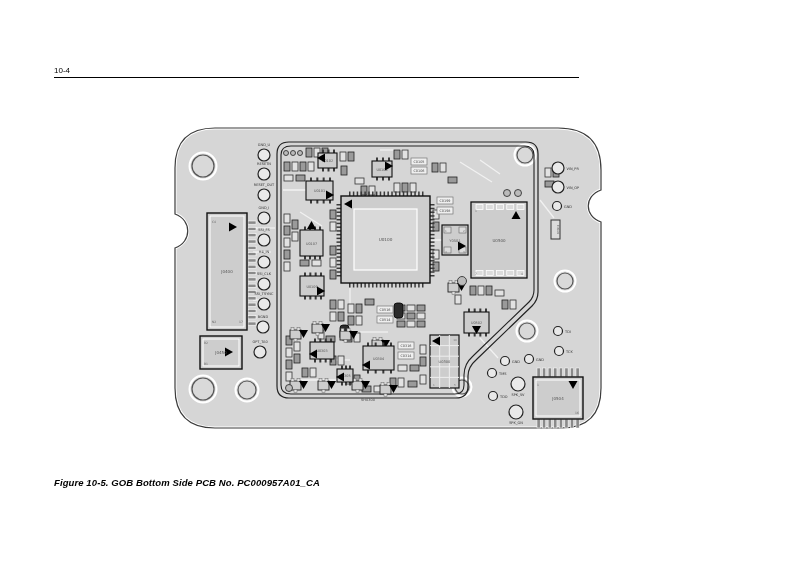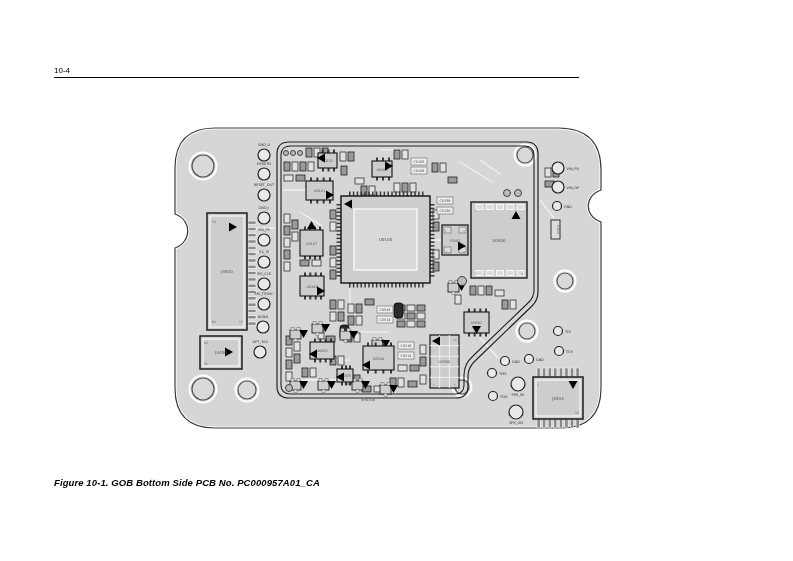--- a/index.html
+++ b/index.html
@@ -528,14 +528,14 @@
       <text x="536" y="360.5" font-size="3.5" fill="#333" text-anchor="start">GND</text>
       <circle cx="492" cy="373" r="4.5" fill="#e9e9e9" stroke="#222" stroke-width="1.2"></circle>
       <text x="499" y="374.5" font-size="3.5" fill="#333" text-anchor="start">TMS</text>
       <circle cx="493" cy="396" r="4.5" fill="#e9e9e9" stroke="#222" stroke-width="1.2"></circle>
       <text x="500" y="397.5" font-size="3.5" fill="#333" text-anchor="start">TDO</text>
       <circle cx="518" cy="384" r="7" fill="#e9e9e9" stroke="#222" stroke-width="1.2"></circle>
       <text x="518" y="396" font-size="3.5" fill="#333" text-anchor="middle">SPK_5V</text>
       <circle cx="516" cy="412" r="7" fill="#e9e9e9" stroke="#222" stroke-width="1.2"></circle>
       <text x="516" y="424" font-size="3.5" fill="#333" text-anchor="middle">SPK_GN</text>
     </svg>
-  <div class="caption">Figure 10-1. GOB Bottom Side PCB No. PC000957A01_CA</div>
+  <div class="caption">Figure 10-5. GOB Bottom Side PCB No. PC000957A01_CA</div>
 </div>
 
 </body></html>

